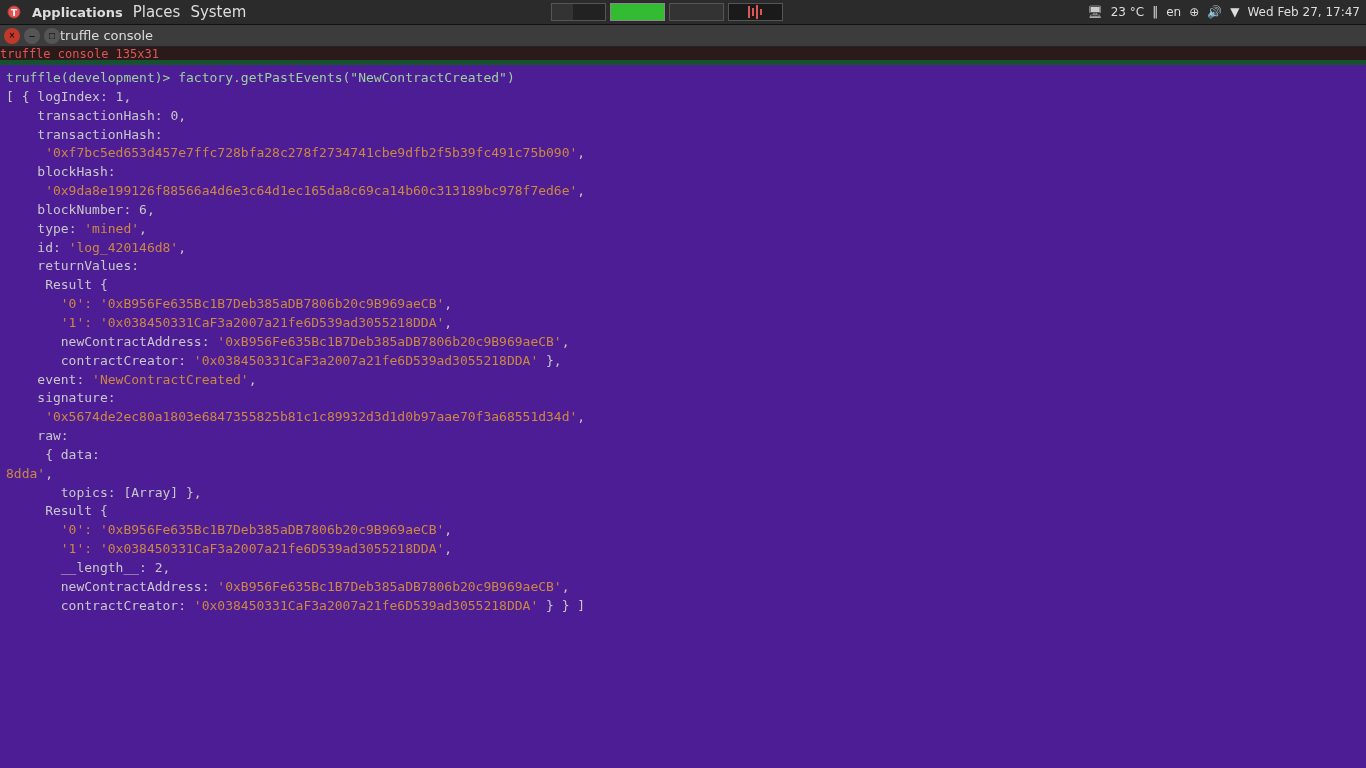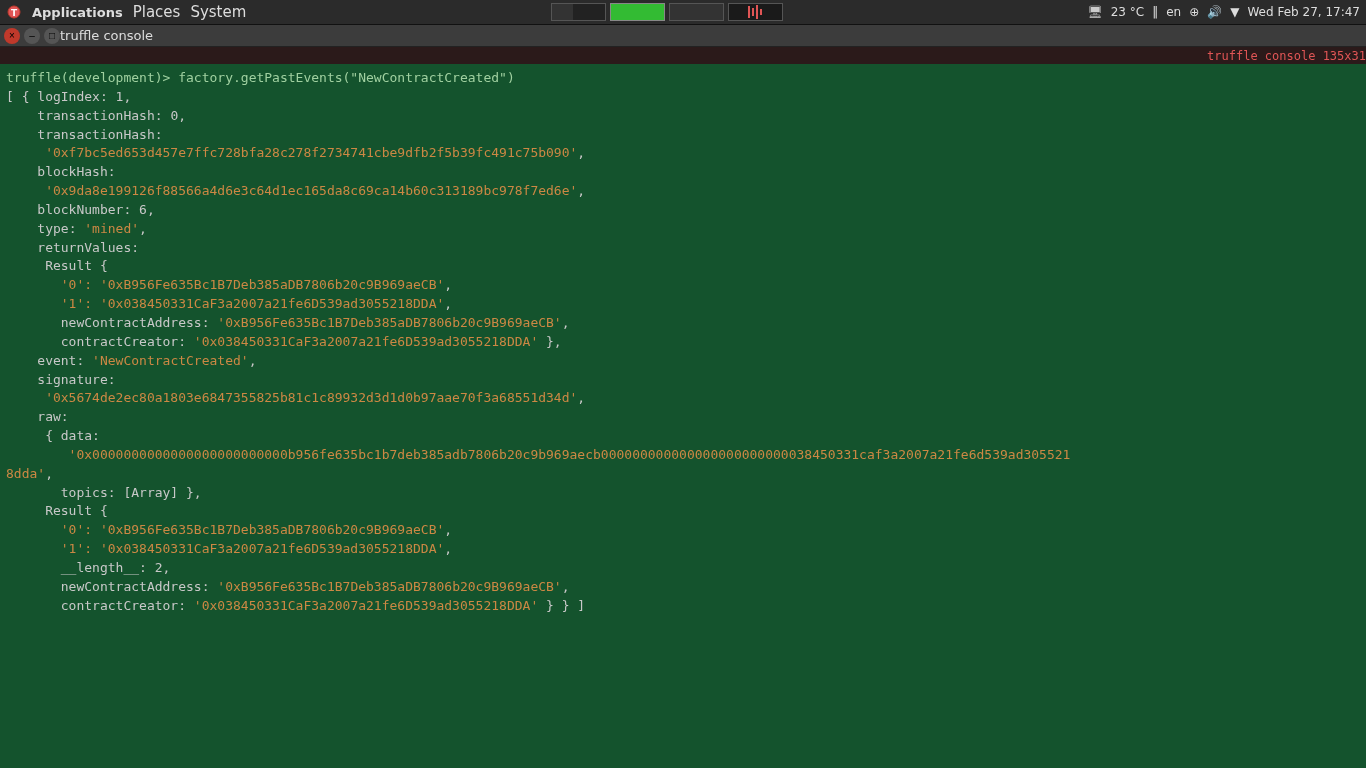--- a/index.html
+++ b/index.html
@@ -103,32 +103,32 @@
       flex: 1;
     }
     #title-bar-right { width: 50px; }
 
     
     #subtitle-bar {
       height: 18px;
       background: #2b1a1a;
       display: flex;
       align-items: center;
-      justify-content: flex-end;
-      border-bottom: 1px solid #14532d;
+      justify-content: flex-start;
+      border-bottom: 5px solid #14532d;
     }
     #subtitle-bar span {
       color: #e05555;
       font-size: 12px;
       font-family: monospace;
     }
 
     
     #terminal {
-      background: #14532d;
+      background: #4c1d95;
       color: #c8c8c8;
       font-family: 'DejaVu Sans Mono', 'Liberation Mono', 'Courier New', monospace;
       font-size: 13px;
       line-height: 1.45;
       padding: 4px 6px;
       height: calc(768px - 25px - 22px - 18px);
       overflow: hidden;
     }
     .line { white-space: pre; }
     .cmd { color: #a0d0a0; }
@@ -200,32 +200,32 @@
 <div id="terminal">
   <div class="line"><span class="cmd">truffle(development)&gt; factory.getPastEvents("NewContractCreated")</span></div>
   <div class="line"><span class="punct">[ { </span><span class="key">logIndex</span><span class="punct">: </span><span class="num">1</span><span class="punct">,</span></div>
   <div class="line"><span class="key">    transactionHash</span><span class="punct">: </span><span class="num">0</span><span class="punct">,</span></div>
   <div class="line"><span class="key">    transactionHash</span><span class="punct">:</span></div>
   <div class="line"><span class="str">     '0xf7bc5ed653d457e7ffc728bfa28c278f2734741cbe9dfb2f5b39fc491c75b090'</span><span class="punct">,</span></div>
   <div class="line"><span class="key">    blockHash</span><span class="punct">:</span></div>
   <div class="line"><span class="str">     '0x9da8e199126f88566a4d6e3c64d1ec165da8c69ca14b60c313189bc978f7ed6e'</span><span class="punct">,</span></div>
   <div class="line"><span class="key">    blockNumber</span><span class="punct">: </span><span class="num">6</span><span class="punct">,</span></div>
   <div class="line"><span class="key">    type</span><span class="punct">: </span><span class="str">'mined'</span><span class="punct">,</span></div>
+  <div class="line"><span class="key">    id</span><span class="punct">: </span><span class="str">'log_420146d8'</span><span class="punct">,</span></div>
   <div class="line"><span class="key">    returnValues</span><span class="punct">:</span></div>
   <div class="line"><span class="punct">     Result {</span></div>
   <div class="line"><span class="str">       '0': '0xB956Fe635Bc1B7Deb385aDB7806b20c9B969aeCB'</span><span class="punct">,</span></div>
   <div class="line"><span class="str">       '1': '0x038450331CaF3a2007a21fe6D539ad3055218DDA'</span><span class="punct">,</span></div>
   <div class="line"><span class="key">       newContractAddress</span><span class="punct">: </span><span class="str">'0xB956Fe635Bc1B7Deb385aDB7806b20c9B969aeCB'</span><span class="punct">,</span></div>
   <div class="line"><span class="key">       contractCreator</span><span class="punct">: </span><span class="str">'0x038450331CaF3a2007a21fe6D539ad3055218DDA'</span><span class="punct"> },</span></div>
   <div class="line"><span class="key">    event</span><span class="punct">: </span><span class="str">'NewContractCreated'</span><span class="punct">,</span></div>
   <div class="line"><span class="key">    signature</span><span class="punct">:</span></div>
   <div class="line"><span class="str">     '0x5674de2ec80a1803e6847355825b81c1c89932d3d1d0b97aae70f3a68551d34d'</span><span class="punct">,</span></div>
   <div class="line"><span class="key">    raw</span><span class="punct">:</span></div>
   <div class="line"><span class="punct">     { </span><span class="key">data</span><span class="punct">:</span></div>
-  <div class="line" style="white-space:pre;overflow:hidden;"><span class="str">        '0x0000000000000000000000000b956fe635bc1b7deb385adb7806b20c9b969aecb000000000000000000000000038450331caf3a2007a21fe6d539ad305521</span></div>
   <div class="line"><span class="str">8dda'</span><span class="punct">,</span></div>
   <div class="line"><span class="key">       topics</span><span class="punct">: [Array] },</span></div>
   <div class="line"><span class="punct">     Result {</span></div>
   <div class="line"><span class="str">       '0': '0xB956Fe635Bc1B7Deb385aDB7806b20c9B969aeCB'</span><span class="punct">,</span></div>
   <div class="line"><span class="str">       '1': '0x038450331CaF3a2007a21fe6D539ad3055218DDA'</span><span class="punct">,</span></div>
   <div class="line"><span class="key">       __length__</span><span class="punct">: </span><span class="num">2</span><span class="punct">,</span></div>
   <div class="line"><span class="key">       newContractAddress</span><span class="punct">: </span><span class="str">'0xB956Fe635Bc1B7Deb385aDB7806b20c9B969aeCB'</span><span class="punct">,</span></div>
   <div class="line"><span class="key">       contractCreator</span><span class="punct">: </span><span class="str">'0x038450331CaF3a2007a21fe6D539ad3055218DDA'</span><span class="punct"> } } ]</span></div>
 </div>
 

